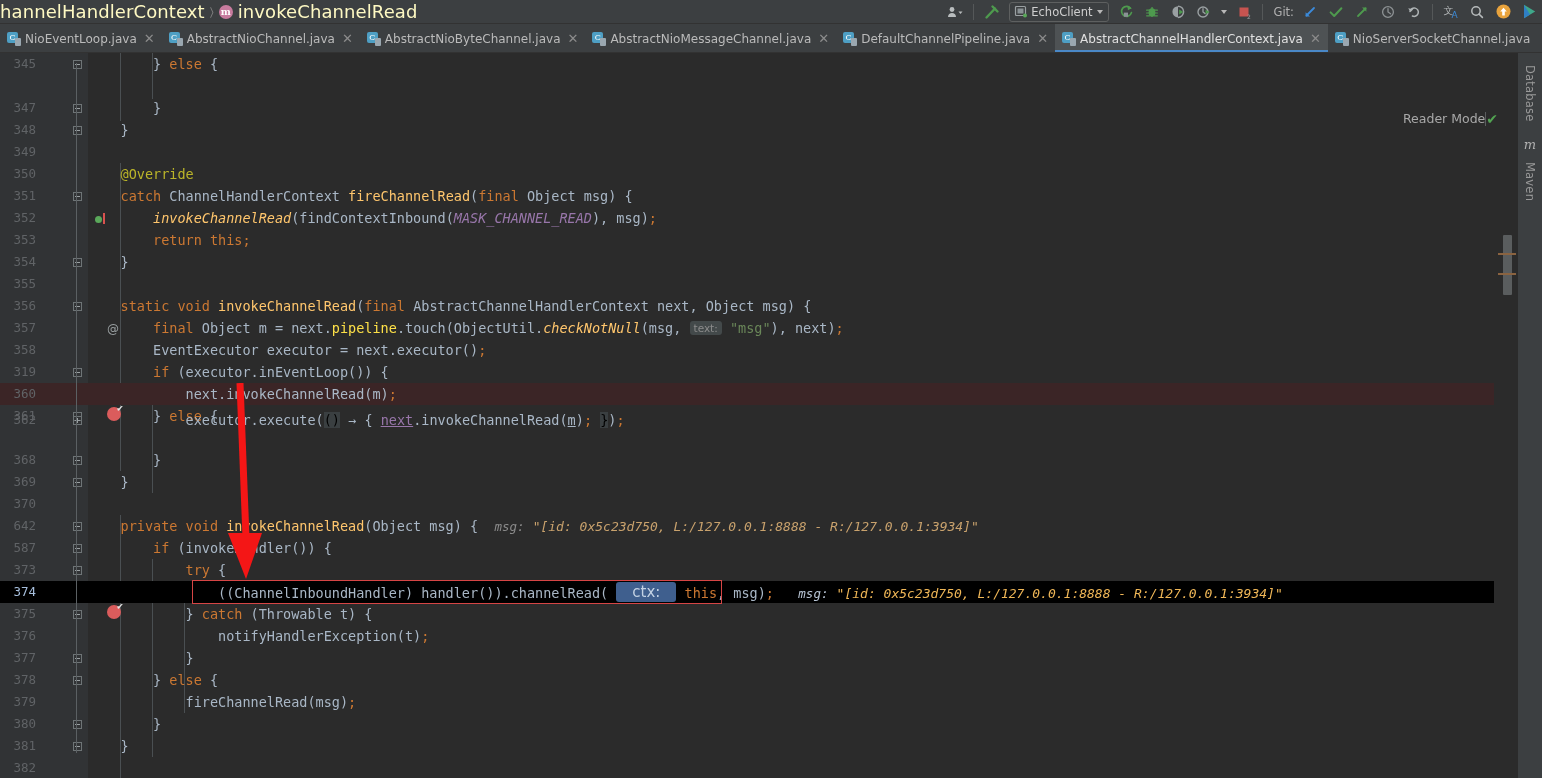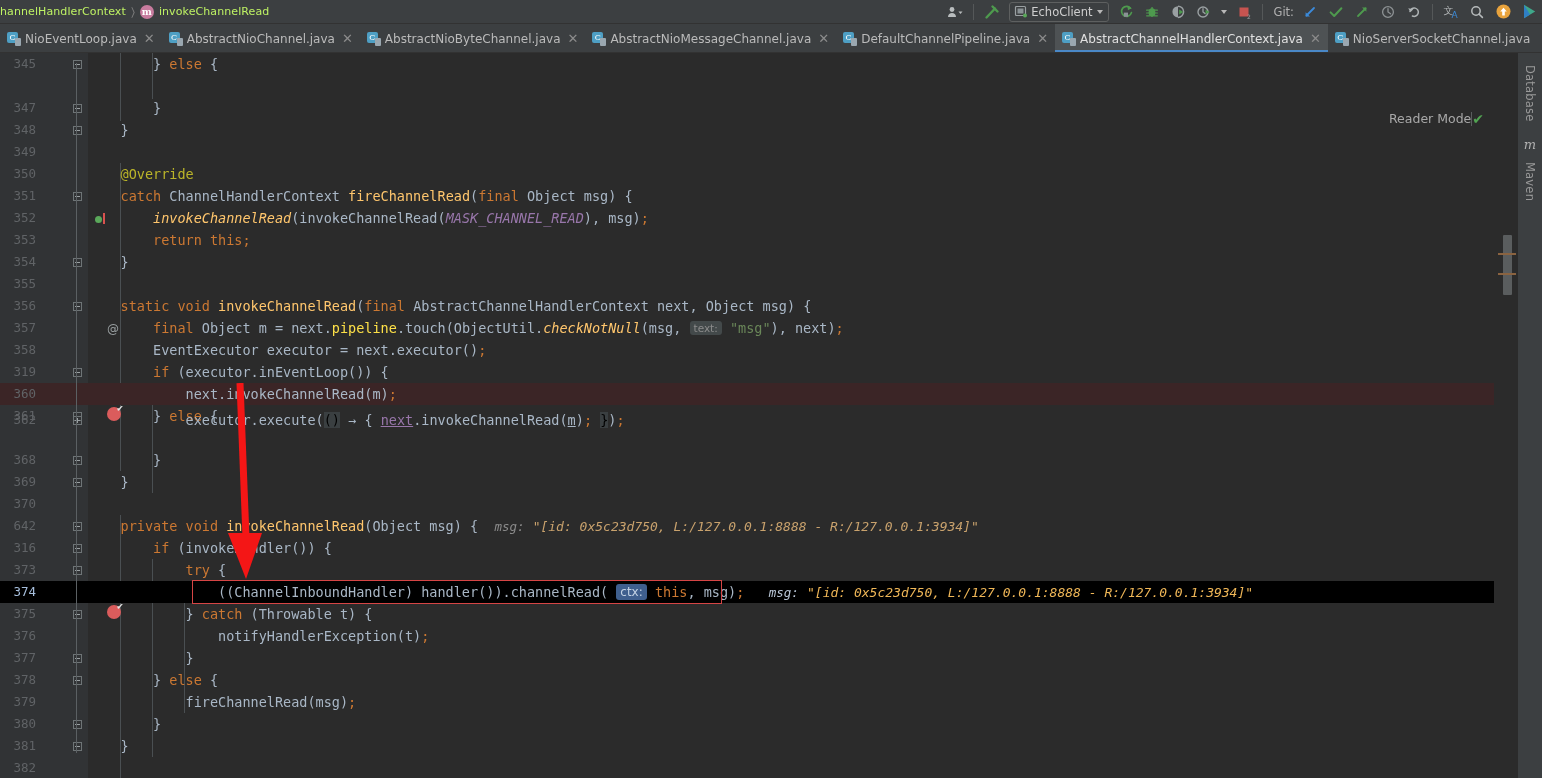--- a/index.html
+++ b/index.html
@@ -11,21 +11,21 @@
   }
   body { position: relative; }
 
   
   .toolbar {
     position: absolute; left: 0; top: 0; width: 1542px; height: 24px;
     background: #3c3f41; display: flex; align-items: center;
     border-bottom: 1px solid #323232;
   }
   .crumbs { display: flex; align-items: center; height: 24px; padding-left: 0px; flex: 0 0 auto; }
-  .crumb-text { font-size: 11px; color: #bef264; letter-spacing: .1px; }
+  .crumb-text { font-size: 18px; color: #fef9c3; letter-spacing: .1px; }
   .crumb-sep { color: #808080; font-size: 12px; margin: 0 5px; }
   .crumb-m {
     width: 14px; height: 14px; border-radius: 50%; background: #c77b9e;
     color: #fff; font-size: 9.5px; font-weight: bold; line-height: 14px;
     text-align: center; margin-right: 5px; display: inline-block;
     font-family: "DejaVu Serif", serif;
   }
   .tb-spacer { flex: 1 1 auto; }
   .tb-right { display: flex; align-items: center; height: 24px; gap: 0px; }
   .tb-btn {
@@ -129,22 +129,22 @@
   .sem { color: #cc7832; }
   .lam { color: #a9b7c6; }
   .und { color: #a9b7c6; text-decoration: underline; }
   .undp{ color: #9876aa; text-decoration: underline; }
   .inlay {
     background: #43494a; color: #8c8c8c; font-size: 10.5px;
     border-radius: 3px; padding: 1px 4px; font-family: "DejaVu Sans", sans-serif;
     vertical-align: 1px;
   }
   .inlay-b {
-    background: #3f5f8e; color: #c3d2e4; font-size: 12px;
-    border-radius: 3px; padding: 1px 4px; font-family: "DejaVu Sans", sans-serif;
+    background: #3f5f8e; color: #c3d2e4; font-size: 15px;
+    border-radius: 3px; padding: 1px 16px; font-family: "DejaVu Sans", sans-serif;
     vertical-align: 1px;
   }
   .dbgval { color: #c9a26d; font-style: italic; font-size: 13px; }
   .dbgname { color: #8b8b8b; font-style: italic; font-size: 12.5px; }
   .dbgval-b { color: #f0b757; font-style: italic; font-size: 13px; }
   .dbgname-b { color: #b9c6d6; font-style: italic; font-size: 12.5px; }
   .lamhl { background: #3a3f41; }
 
   
   .fg { width: 9px; height: 9px; position: relative; }
@@ -161,21 +161,21 @@
   .bp::after {
     content: "✔"; position: absolute; right: -2px; top: -4px;
     color: #e8e8e8; font-size: 10px; line-height: 1;
   }
   .atsign { color: #9aa0a2; font-size: 12px; font-family: "DejaVu Sans", sans-serif; }
   .greendot { width: 7px; height: 7px; border-radius: 50%; background: #5aa85a; display: inline-block; }
   .redbar { width: 2px; height: 11px; background: #d9534f; display: inline-block; vertical-align: -1px; }
 
   
   .reader {
-    position: absolute; right: 34px; top: 58px; display: flex;
+    position: absolute; right: 20px; top: 58px; display: flex;
     align-items: center; z-index: 6;
   }
   .reader-label { font-size: 12.5px; color: #a8a8a8; }
   .reader-sep { width: 1px; height: 14px; background: #5a5d5e; }
   .reader-check { color: #52a352; font-size: 14px; line-height: 1; }
 
   
   .selbox {
     position: absolute; border: 1px solid #d64545; pointer-events: none; z-index: 5;
   }
@@ -469,21 +469,21 @@
         <span class="greendot"></span><span class="redbar" style="margin-left:1px"></span>
       </span>
       <span class="fold">
         <span class="fg"><span class="box"></span><span class="h"></span></span>
       </span>
       <span class="code"><span class="kw">    catch</span><span class="txt"> ChannelHandlerContext </span><span class="fn">fireChannelRead</span><span class="txt">(</span><span class="kw">final</span><span class="txt"> Object msg) {</span></span>
     </div>
 
     <div class="line" style="top:154px;position:absolute;width:100%">
       <span class="ln">352</span>
-      <span class="code"><span class="fni">        invokeChannelRead</span><span class="txt">(invokeChannelRead(</span><span class="sfld">MASK_CHANNEL_READ</span><span class="txt">), msg)</span><span class="sem">;</span></span>
+      <span class="code"><span class="fni">        invokeChannelRead</span><span class="txt">(findContextInbound(</span><span class="sfld">MASK_CHANNEL_READ</span><span class="txt">), msg)</span><span class="sem">;</span></span>
     </div>
 
     <div class="line" style="top:176px;position:absolute;width:100%">
       <span class="ln">353</span>
       <span class="code"><span class="kw">        return this</span><span class="sem">;</span></span>
     </div>
 
     <div class="line" style="top:198px;position:absolute;width:100%">
       <span class="ln">354</span>
       <span class="fold">
@@ -573,21 +573,21 @@
 
     <div class="line" style="top:462px;position:absolute;width:100%">
       <span class="ln">642</span>
       <span class="fold">
         <span class="fg"><span class="box"></span><span class="h"></span></span>
       </span>
       <span class="code"><span class="kw">    private void </span><span class="fn">invokeChannelRead</span><span class="txt">(Object msg) {  </span><span class="dbgname">msg:</span><span class="txt"> </span><span class="dbgval">"[id: 0x5c23d750, L:/127.0.0.1:8888 - R:/127.0.0.1:3934]"</span></span>
     </div>
 
     <div class="line" style="top:484px;position:absolute;width:100%">
-      <span class="ln">316</span>
+      <span class="ln">587</span>
       <span class="fold">
         <span class="fg"><span class="box"></span><span class="h"></span></span>
       </span>
       <span class="code"><span class="kw">        if</span><span class="txt"> (invokeHandler()) {</span></span>
     </div>
 
     <div class="line" style="top:506px;position:absolute;width:100%">
       <span class="ln">373</span>
       <span class="fold">
         <span class="fg"><span class="box"></span><span class="h"></span></span>

